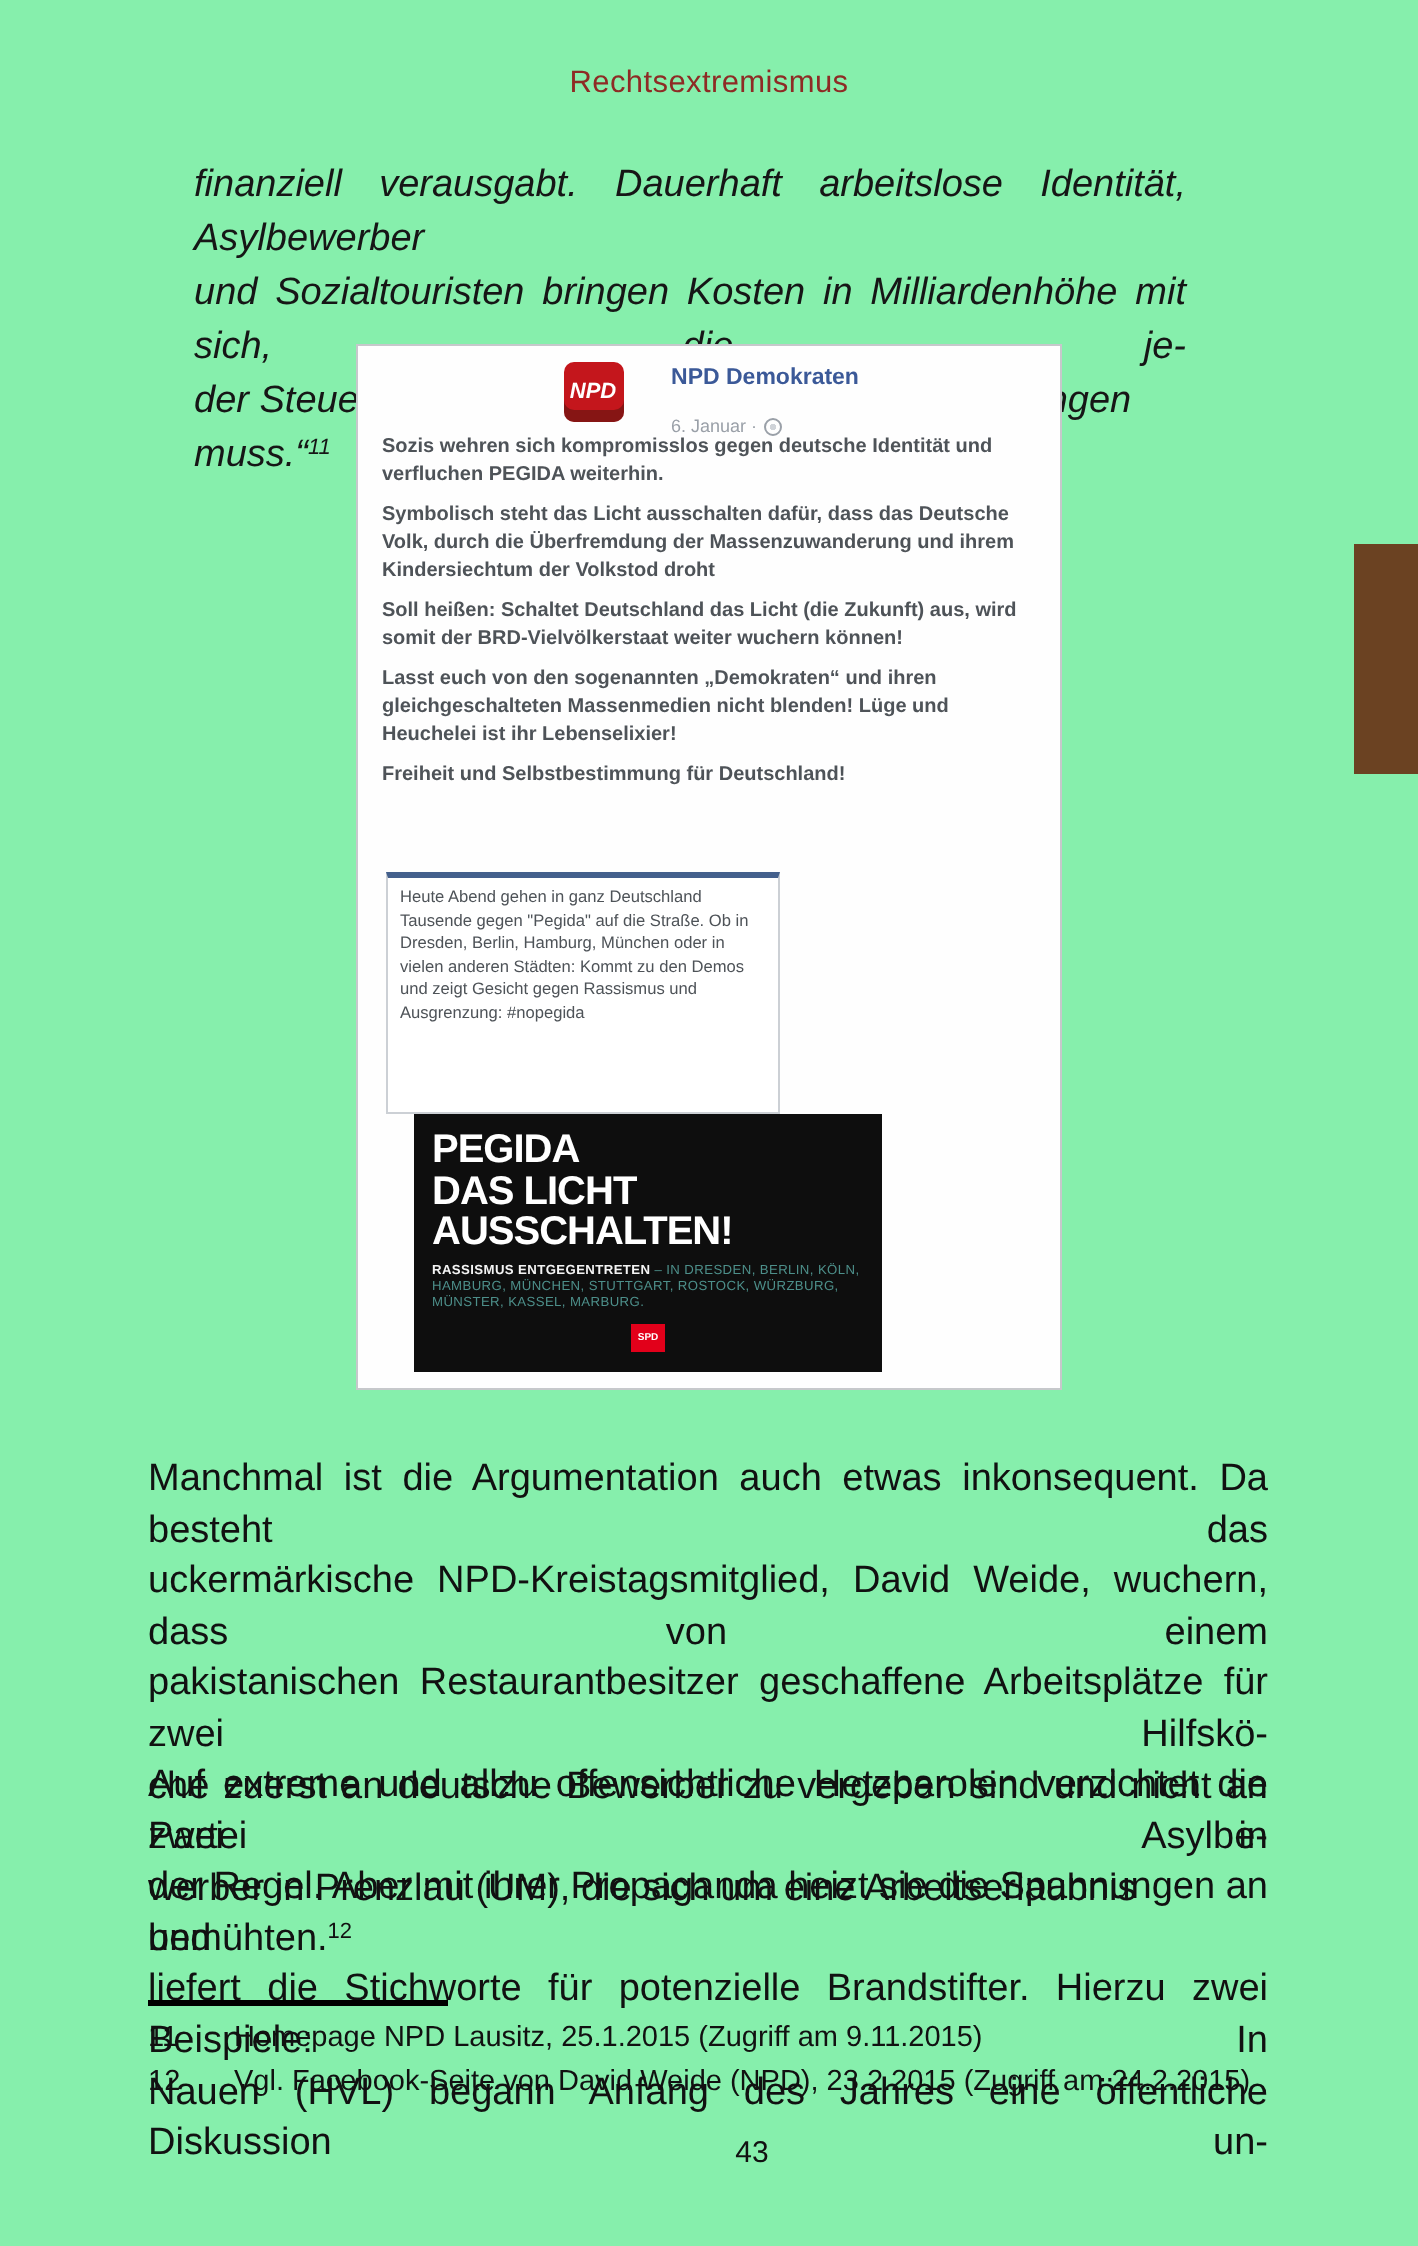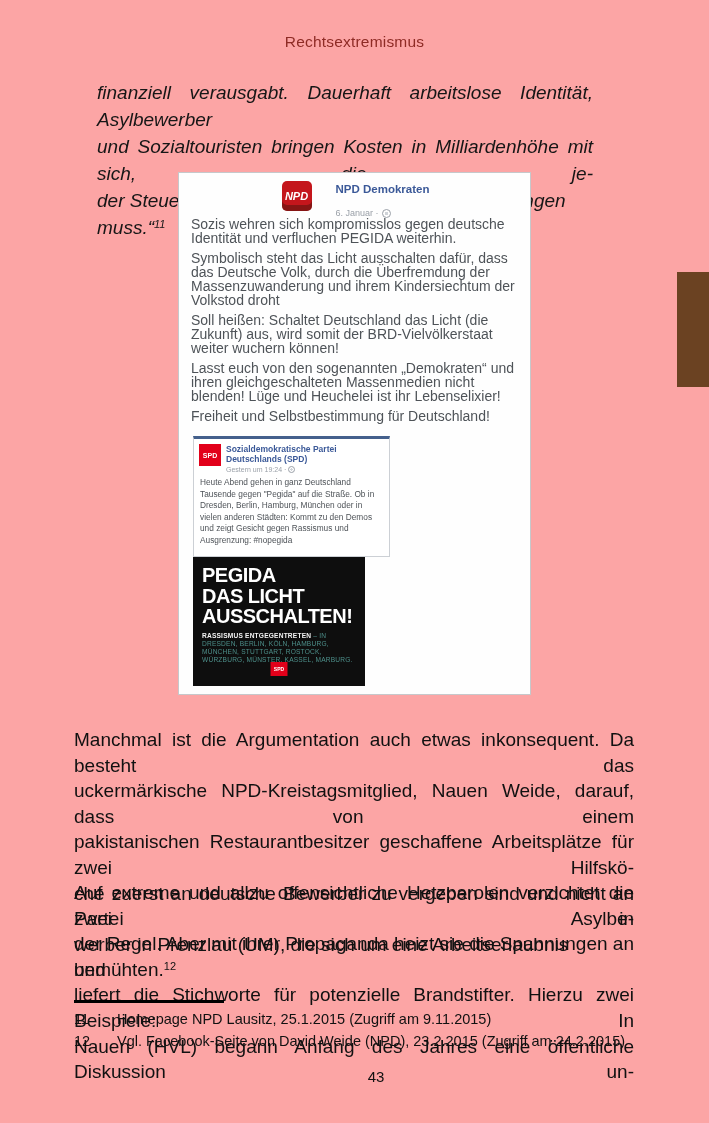--- a/index.html
+++ b/index.html
@@ -1,16 +1,16 @@
 <!DOCTYPE html>
 <html><head>
 <meta charset="utf-8">
 <style>
   html,body{margin:0;padding:0;background:#e8e8e8;}
-  .page{position:relative;width:709px;height:1123px;background:#fca5a5;overflow:hidden;
+  .page{position:relative;width:709px;height:1123px;background:#86efac;overflow:hidden;
         font-family:"Liberation Sans",sans-serif;color:#1b1b1b;}
 
   .running-head{position:absolute;top:33px;left:0;right:0;text-align:center;
     font-size:15.5px;color:#8e2b25;letter-spacing:.2px;}
 
   .quote{position:absolute;left:97px;top:79px;width:496px;
     font-style:italic;font-size:19px;line-height:27px;color:#161616;}
   .j{text-align:justify;text-align-last:justify;}
   sup.fnref{font-size:11px;font-style:italic;vertical-align:6px;line-height:0;}
 
@@ -20,35 +20,35 @@
   .fb-head{position:absolute;top:8px;left:12px;right:10px;display:flex;gap:24px;justify-content:center;}
   .npd-logo{width:30px;height:30px;background:#c4161c;border-radius:5px;flex:0 0 auto;
     display:flex;align-items:center;justify-content:center;
     color:#fff;font-weight:bold;font-style:italic;font-size:11px;
     box-shadow:inset 0 -6px 0 rgba(60,20,10,.45);}
   .fb-name{font-size:11.5px;font-weight:bold;color:#3b5998;margin-top:2px;}
   .fb-date{font-size:9px;color:#9aa0a8;margin-top:13px;display:flex;align-items:center;gap:3px;}
   .globe{width:7px;height:7px;border:1px solid #9aa0a8;border-radius:50%;display:inline-block;
     background:radial-gradient(circle,#cfd3d8 30%,transparent 31%);}
   .fb-text{position:absolute;top:44px;left:12px;width:330px;height:217px;overflow:hidden;
-    font-size:14px;line-height:14px;color:#4e5358;}
+    font-size:10px;line-height:14px;color:#4e5358;font-weight:bold;}
   .fb-text p{margin:0 0 6px 0;}
 
   .embed{position:absolute;left:14px;top:263px;width:197px;height:121px;box-sizing:border-box;
     background:#fff;border:1px solid #ccd0d5;border-top:3px solid #44608c;}
   .embed-head{display:flex;gap:5px;padding:5px 5px 0 5px;}
   .spd-logo{width:22px;height:22px;background:#e2001a;flex:0 0 auto;
     display:flex;align-items:center;justify-content:center;
     color:#fff;font-weight:bold;font-size:7px;}
   .embed-name{font-size:8.5px;font-weight:bold;color:#3b5998;line-height:10px;}
   .embed-date{font-size:7px;color:#9aa0a8;margin-top:2px;display:flex;align-items:center;gap:2px;}
   .embed-date .globe{width:5px;height:5px;}
   .embed-text{padding:4px 6px 0 6px;font-size:8.3px;line-height:11.5px;color:#4e5358;}
 
-  .poster{position:absolute;left:14px;top:384px;width:172px;height:129px;box-sizing:border-box;
+  .poster{position:absolute;left:28px;top:384px;width:234px;height:129px;box-sizing:border-box;
     background:#0e0e0e;padding:8px 9px 0 9px;}
   .poster-title{color:#fff;font-weight:900;font-size:20px;line-height:20.5px;letter-spacing:-.5px;}
   .poster-sub{margin-top:5px;font-size:6.6px;line-height:8px;letter-spacing:.2px;}
   .psb{color:#f3f3f3;font-weight:bold;}
   .pst{color:#4d8f8a;}
   .spd-mini{position:absolute;left:50%;bottom:10px;transform:translateX(-50%);
     width:17px;height:14px;background:#e2001a;color:#fff;font-size:5px;font-weight:bold;
     display:flex;align-items:center;justify-content:center;}
 
   .side-tab{position:absolute;left:677px;top:272px;width:32px;height:115px;background:#6b4222;}
@@ -93,53 +93,41 @@
 
     <div class="fb-text">
       <p>Sozis wehren sich kompromisslos gegen deutsche Identität und verfluchen PEGIDA weiterhin.</p>
       <p>Symbolisch steht das Licht ausschalten dafür, dass das Deutsche Volk, durch die Überfremdung der Massenzuwanderung und ihrem Kindersiechtum der Volkstod droht</p>
       <p>Soll heißen: Schaltet Deutschland das Licht (die Zukunft) aus, wird somit der BRD-Vielvölkerstaat weiter wuchern können!</p>
       <p>Lasst euch von den sogenannten „Demokraten“ und ihren gleichgeschalteten Massenmedien nicht blenden! Lüge und Heuchelei ist ihr Lebenselixier!</p>
       <p>Freiheit und Selbstbestimmung für Deutschland!</p>
     </div>
 
     <div class="embed">
-      <div class="embed-head">
-        <div class="spd-logo">
-          <span>SPD</span>
-        </div>
-        <div>
-          <div class="embed-name">Sozialdemokratische Partei Deutschlands (SPD)</div>
-          <div class="embed-date">
-            <span>Gestern um 19:24 ·</span>
-            <span class="globe"></span>
-          </div>
-        </div>
-      </div>
       <div class="embed-text">Heute Abend gehen in ganz Deutschland Tausende gegen "Pegida" auf die Straße. Ob in Dresden, Berlin, Hamburg, München oder in vielen anderen Städten: Kommt zu den Demos und zeigt Gesicht gegen Rassismus und Ausgrenzung: #nopegida</div>
     </div>
 
     <div class="poster">
       <div class="poster-title">
         <div>PEGIDA</div>
         <div>DAS LICHT</div>
         <div>AUSSCHALTEN!</div>
       </div>
       <div class="poster-sub">
         <span class="psb">RASSISMUS ENTGEGENTRETEN</span><span class="pst"> – IN DRESDEN, BERLIN, KÖLN, HAMBURG, MÜNCHEN, STUTTGART, ROSTOCK, WÜRZBURG, MÜNSTER, KASSEL, MARBURG.</span>
       </div>
       <div class="spd-mini">SPD</div>
     </div>
   </div>
 
   <div class="side-tab"></div>
 
   <div class="bodypar p1">
     <div class="j">Manchmal ist die Argumentation auch etwas inkonsequent. Da besteht das</div>
-    <div class="j">uckermärkische NPD-Kreistagsmitglied, Nauen Weide, darauf, dass von einem</div>
+    <div class="j">uckermärkische NPD-Kreistagsmitglied, David Weide, wuchern, dass von einem</div>
     <div class="j">pakistanischen Restaurantbesitzer geschaffene Arbeitsplätze für zwei Hilfskö-</div>
     <div class="j">che zuerst an deutsche Bewerber zu vergeben sind und nicht an zwei Asylbe-</div>
     <div><span>werber in Prenzlau (UM), die sich um eine Arbeitserlaubnis bemühten.</span><sup class="fnref" style="font-style:normal">12</sup></div>
   </div>
 
   <div class="bodypar p2">
     <div class="j">Auf extreme und allzu offensichtliche Hetzparolen verzichtet die Partei in</div>
     <div class="j">der Regel. Aber mit ihrer Propaganda heizt sie die Spannungen an und</div>
     <div class="j">liefert die Stichworte für potenzielle Brandstifter. Hierzu zwei Beispiele: In</div>
     <div class="j">Nauen (HVL) begann Anfang des Jahres eine öffentliche Diskussion un-</div>

